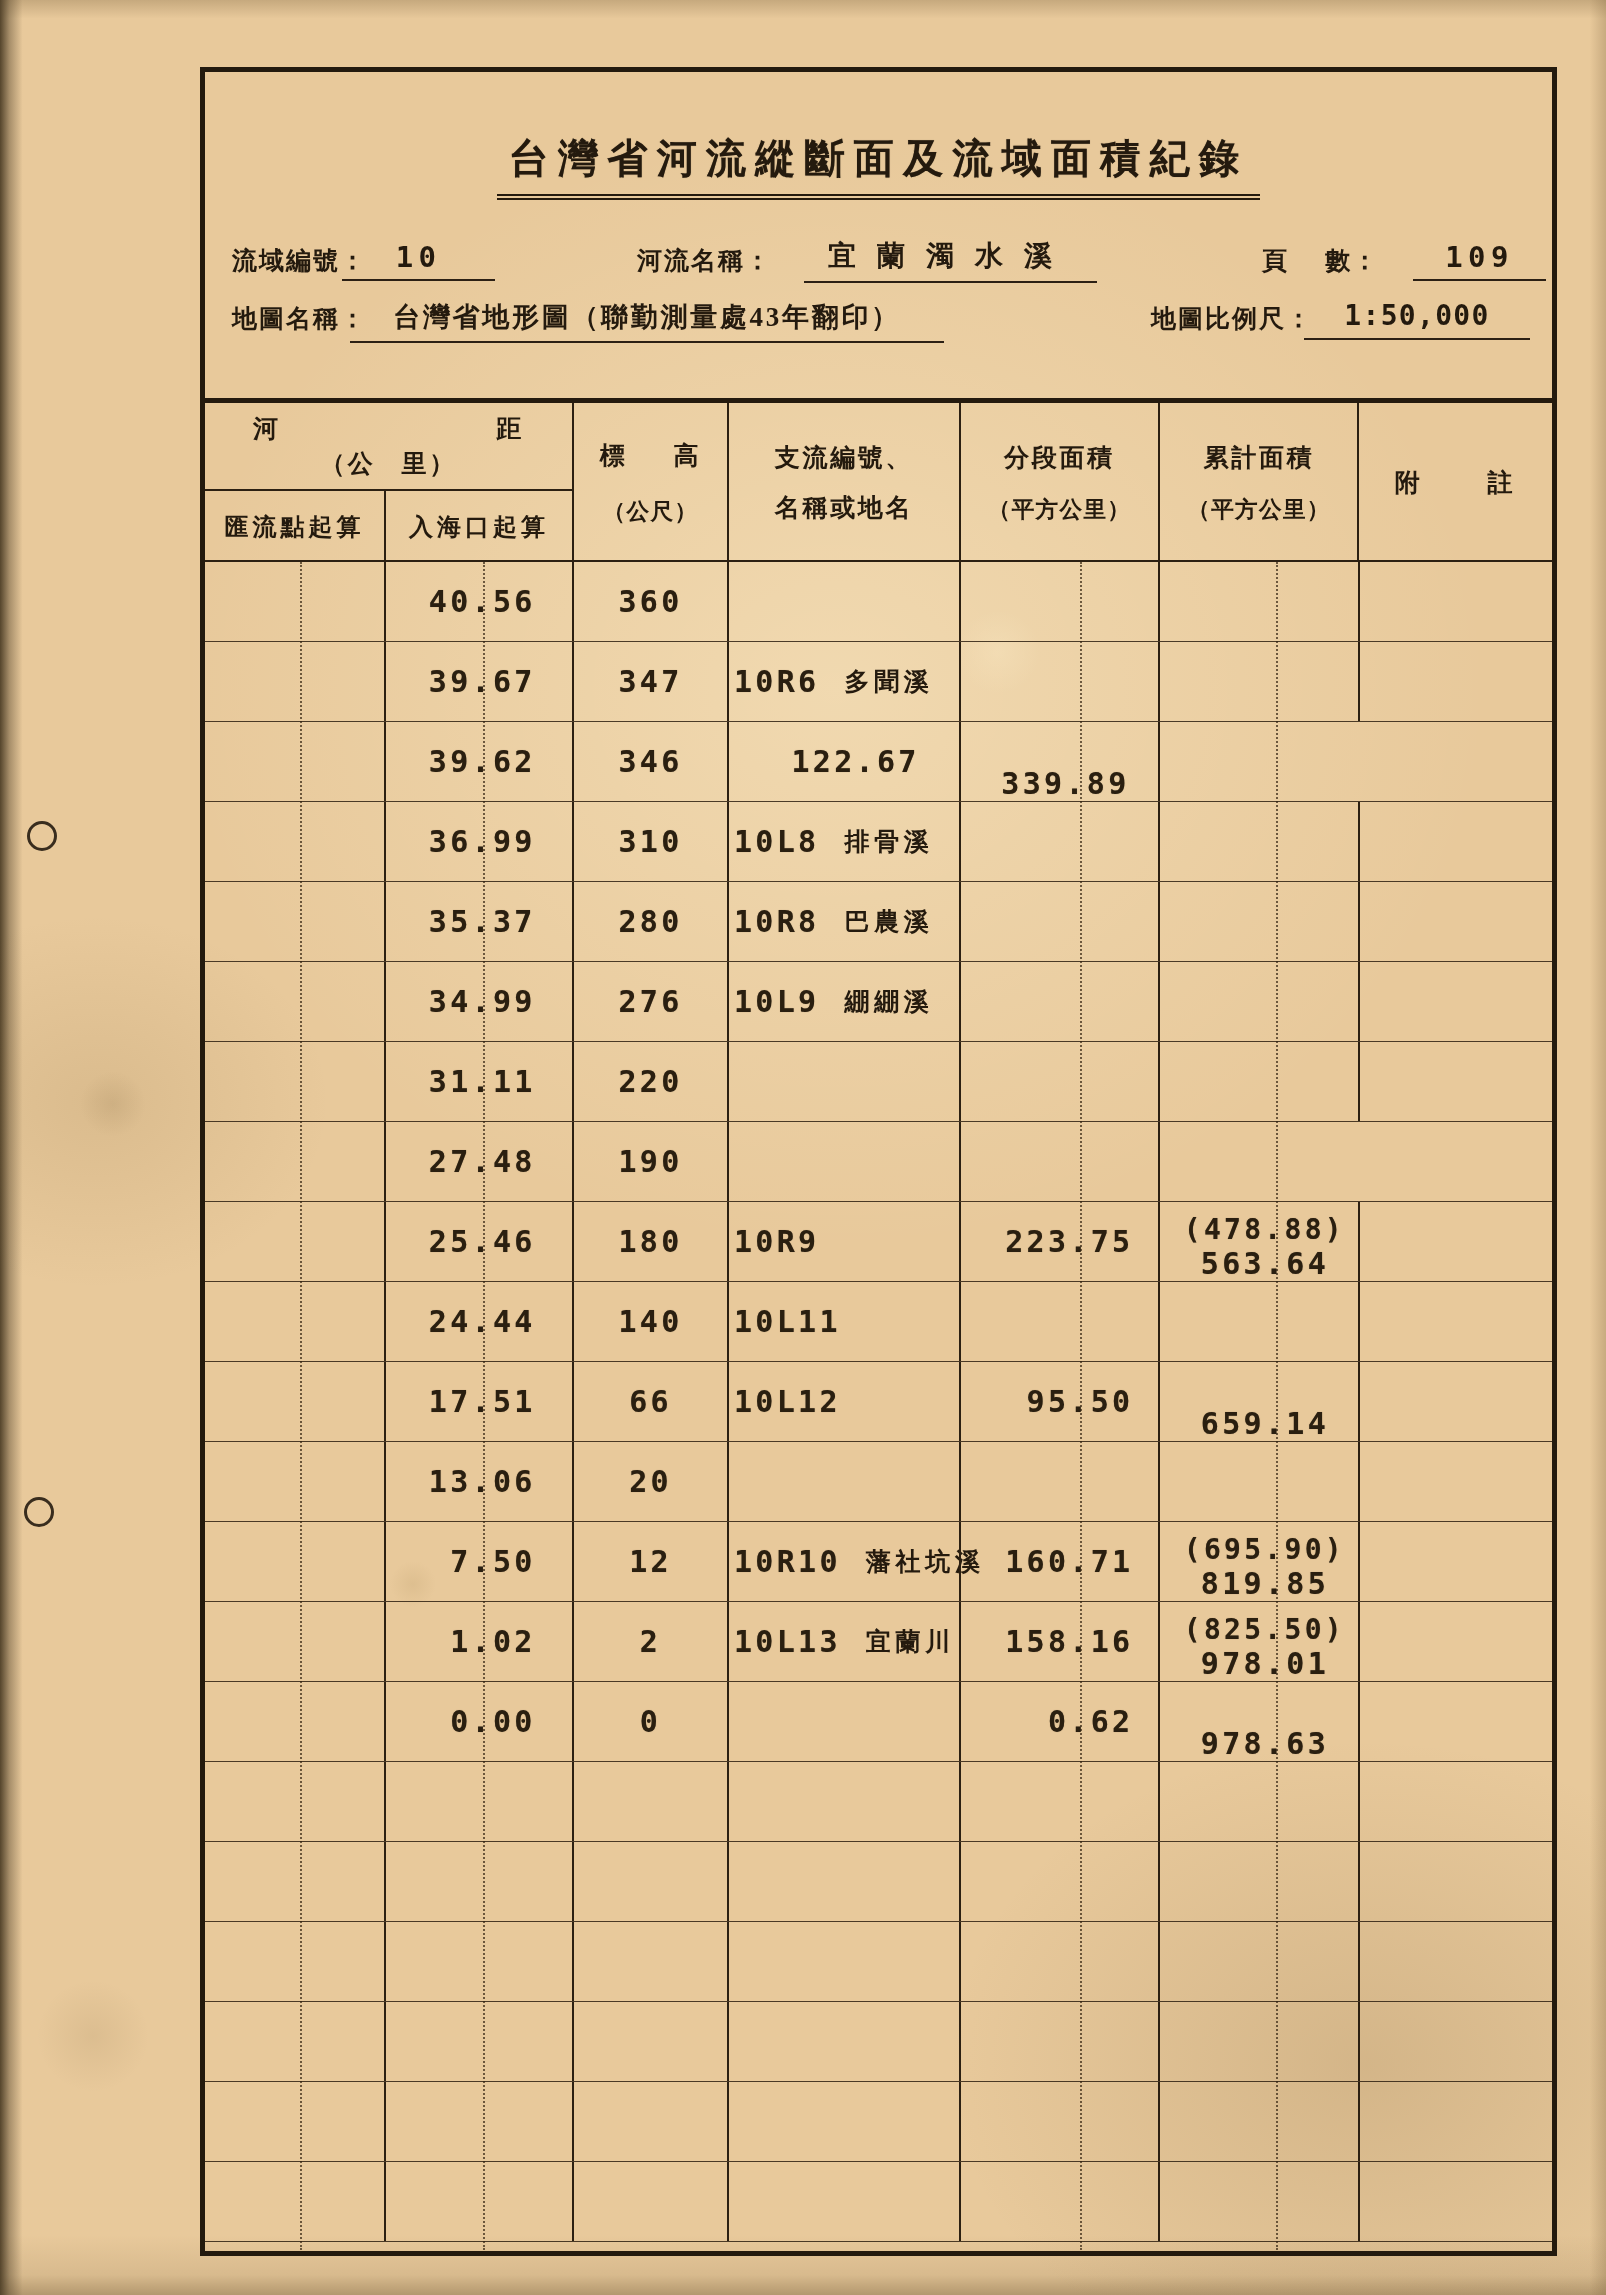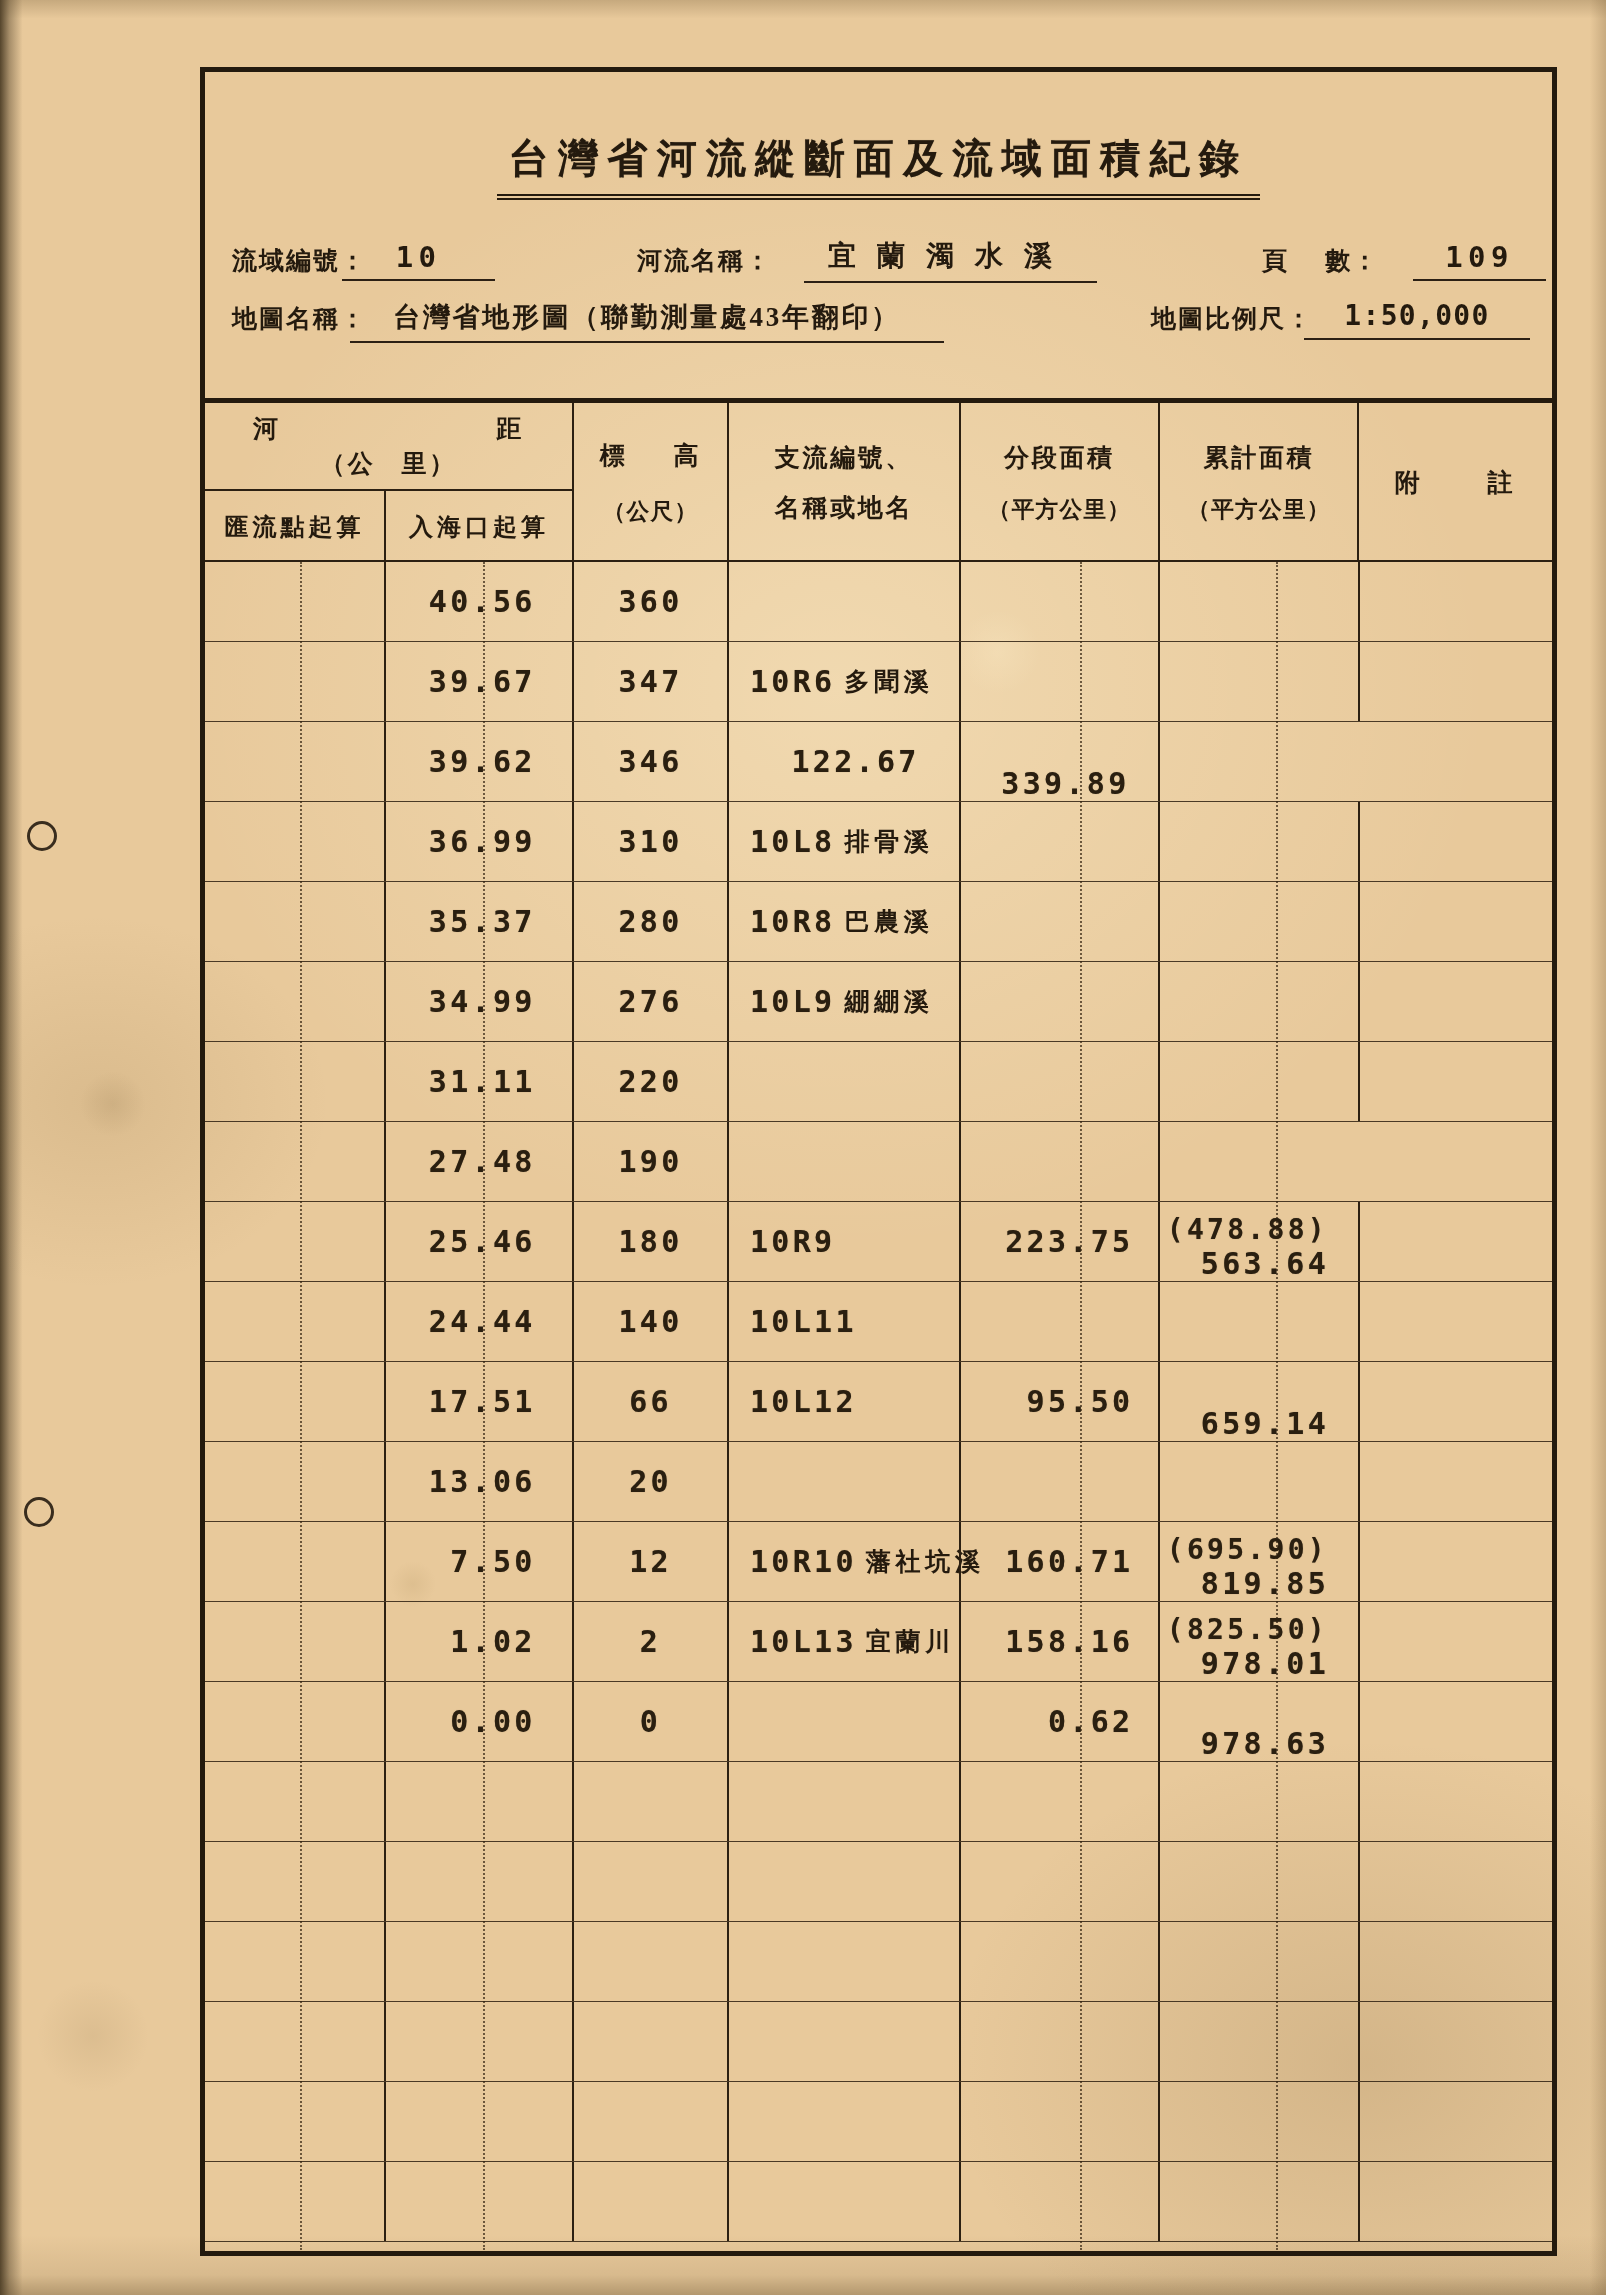--- a/index.html
+++ b/index.html
@@ -100,24 +100,24 @@
   }
   .cell{box-sizing:border-box;display:flex;align-items:center;overflow:visible;}
   .cell + .cell{border-left:2px solid #2c2012;}
   .numv{font-family:"DejaVu Sans Mono","Liberation Mono",monospace;font-weight:700;font-size:30px;color:#2a1f10;letter-spacing:3.3px;text-shadow:0 0 0.7px rgba(42,31,16,.55);}
   .c2,.c5{display:flex;}
   .split{display:flex;width:100%;align-items:baseline;}
   .split .ip{flex:0 0 46%;text-align:right;}
   .c5 .split .ip{flex-basis:55%;}
   .split .fp{flex:1;text-align:left;}
   .c3{justify-content:center;}
-  .c4{padding-left:21px;gap:9px;}
+  .c4{padding-left:5px;gap:25px;}
   .tname{font-size:25px;font-weight:700;letter-spacing:4.7px;color:#241a0e;white-space:nowrap;}
   .c6{flex-direction:column;justify-content:flex-end;align-items:stretch;gap:0;}
-  .c6 .paren{text-align:right;padding-right:30px;font-size:28px;line-height:32px;}
+  .c6 .paren{text-align:right;padding-right:13px;font-size:28px;line-height:32px;}
   .c6 .main{width:100%;}
   .c6 .split .ip{flex-basis:53%;}
 </style>
 </head>
 <body>
 
 <div class="page">
   <div class="punch p1"></div>
   <div class="punch p2"></div>
 

